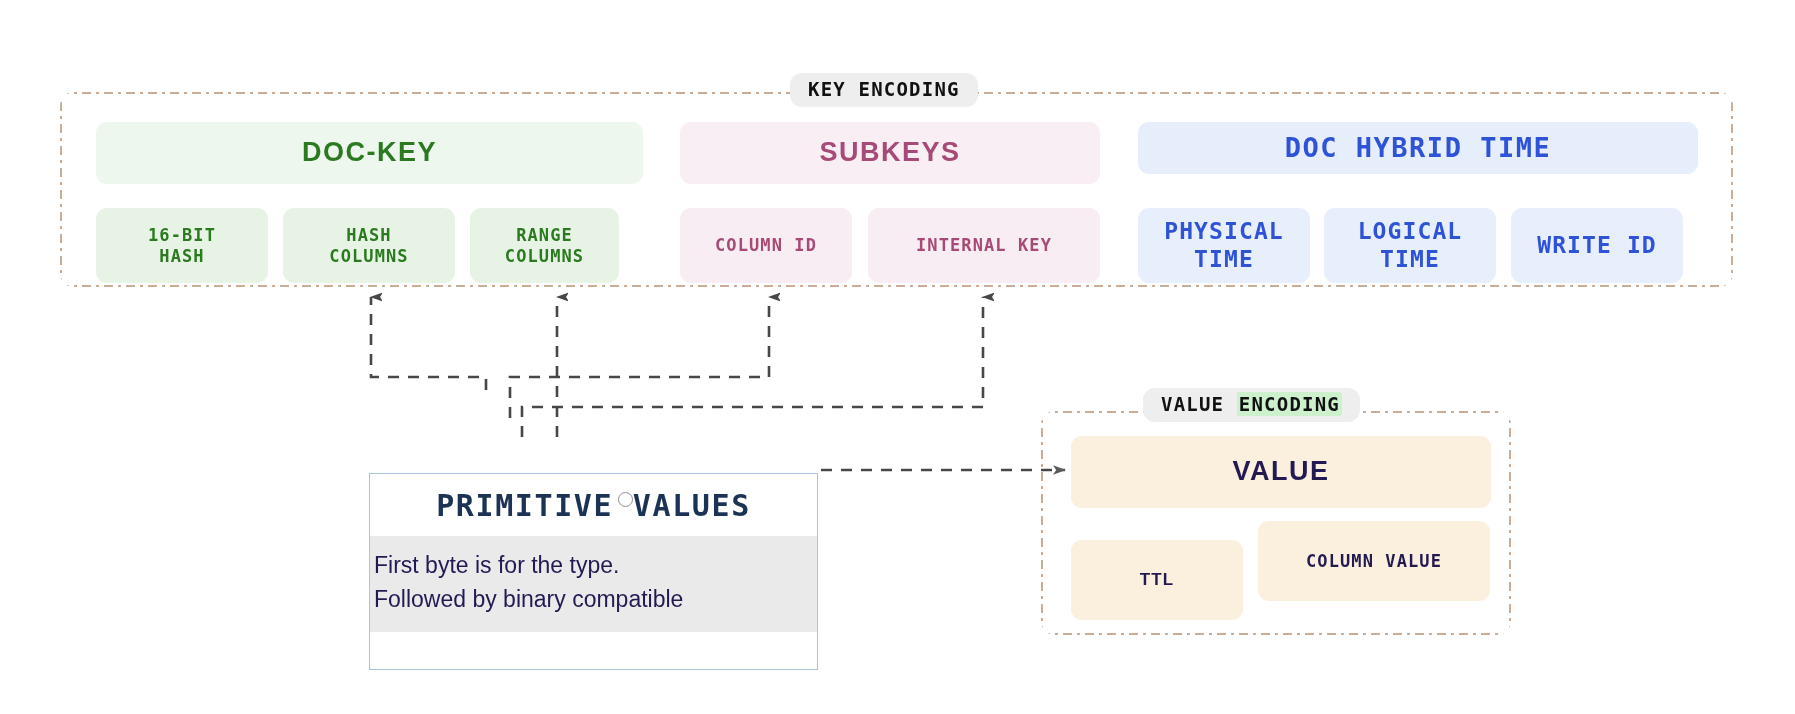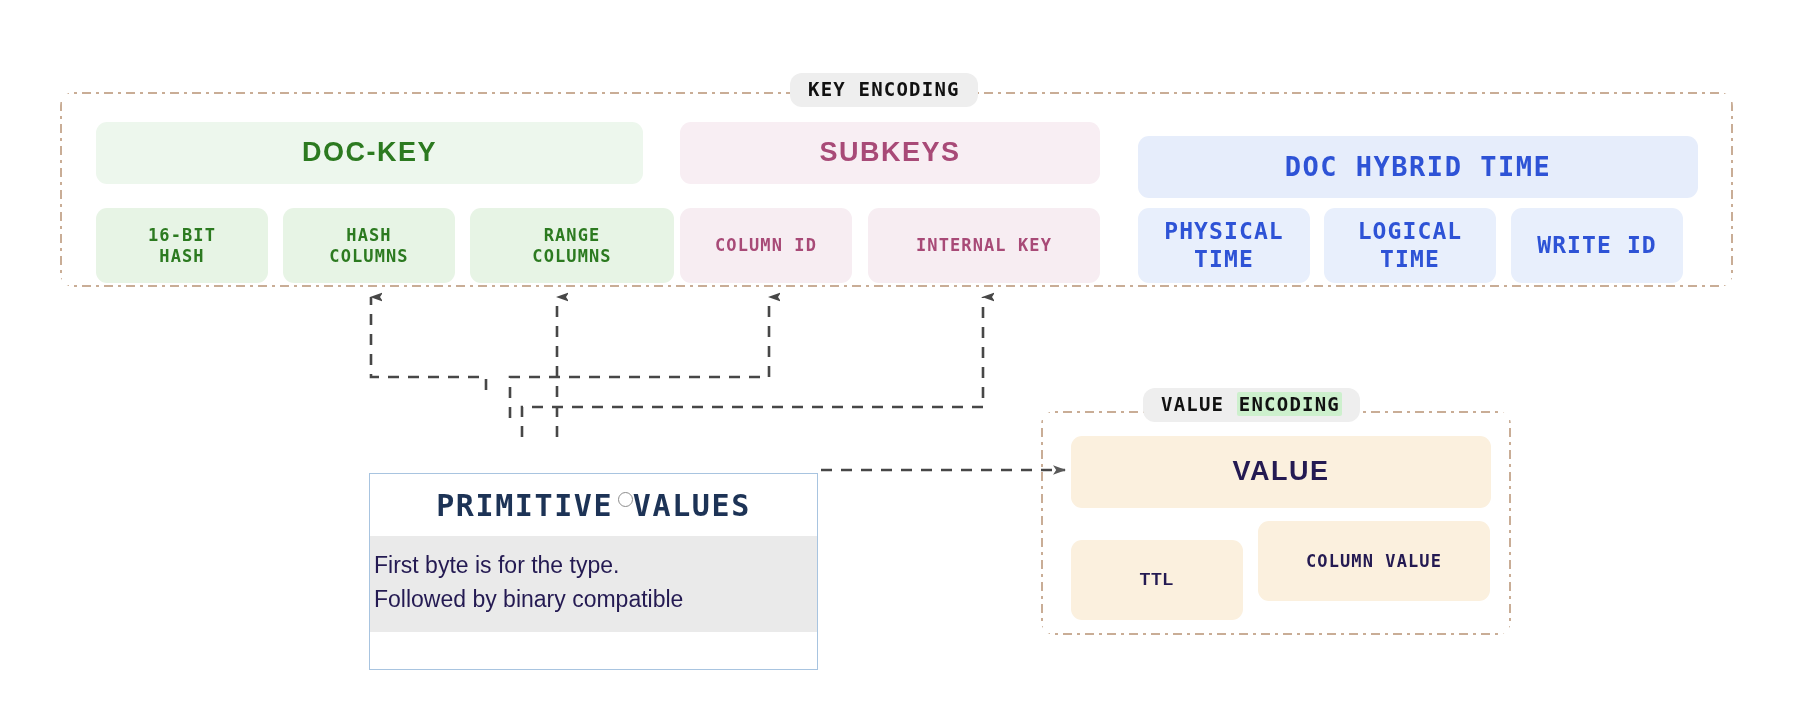--- a/index.html
+++ b/index.html
@@ -73,28 +73,28 @@
   <div class="group-box dashdot" style="left:60px;top:92px;width:1673px;height:195px;"></div>
 
   <div class="group-caption" style="left:790px;top:73px;"><span>KEY ENCODING</span></div>
 
   <div class="cell cap-sans c-green-hdr" style="left:96px;top:122px;width:547px;height:62px;">DOC-KEY</div>
 
   <div class="cell cap-mono c-green-sub" style="left:96px;top:208px;width:172px;height:75px;white-space:pre-line;">16-BIT
 HASH</div>
   <div class="cell cap-mono c-green-sub" style="left:283px;top:208px;width:172px;height:75px;white-space:pre-line;">HASH
 COLUMNS</div>
-  <div class="cell cap-mono c-green-sub" style="left:470px;top:208px;width:204px;height:75px;white-space:pre-line;">RANGE
+  <div class="cell cap-mono c-green-sub" style="left:470px;top:208px;width:149px;height:75px;white-space:pre-line;">RANGE
 COLUMNS</div>
 
   <div class="cell cap-sans c-pink-hdr" style="left:680px;top:122px;width:420px;height:62px;">SUBKEYS</div>
   <div class="cell cap-mono c-pink-sub" style="left:868px;top:208px;width:232px;height:75px;">INTERNAL KEY</div>
   <div class="cell cap-mono c-pink-sub" style="left:680px;top:208px;width:172px;height:75px;">COLUMN ID</div>
 
-  <div class="cell cap-mono c-blue-hdr" style="left:1138px;top:136px;width:560px;height:62px;">DOC HYBRID TIME</div>
+  <div class="cell cap-mono c-blue-hdr" style="left:1138px;top:122px;width:560px;height:52px;">DOC HYBRID TIME</div>
   <div class="cell cap-mono c-blue-sub" style="left:1138px;top:208px;width:172px;height:75px;white-space:pre-line;">PHYSICAL
 TIME</div>
   <div class="cell cap-mono c-blue-sub" style="left:1324px;top:208px;width:172px;height:75px;white-space:pre-line;">LOGICAL
 TIME</div>
   <div class="cell cap-mono c-blue-sub" style="left:1511px;top:208px;width:172px;height:75px;">WRITE ID</div>
 
   <div class="group-box dashdot" style="left:1041px;top:411px;width:470px;height:224px;"></div>
 
   <div class="group-caption" style="left:1143px;top:388px;"><span>VALUE </span><span class="hl-green">ENCODING</span></div>
 

